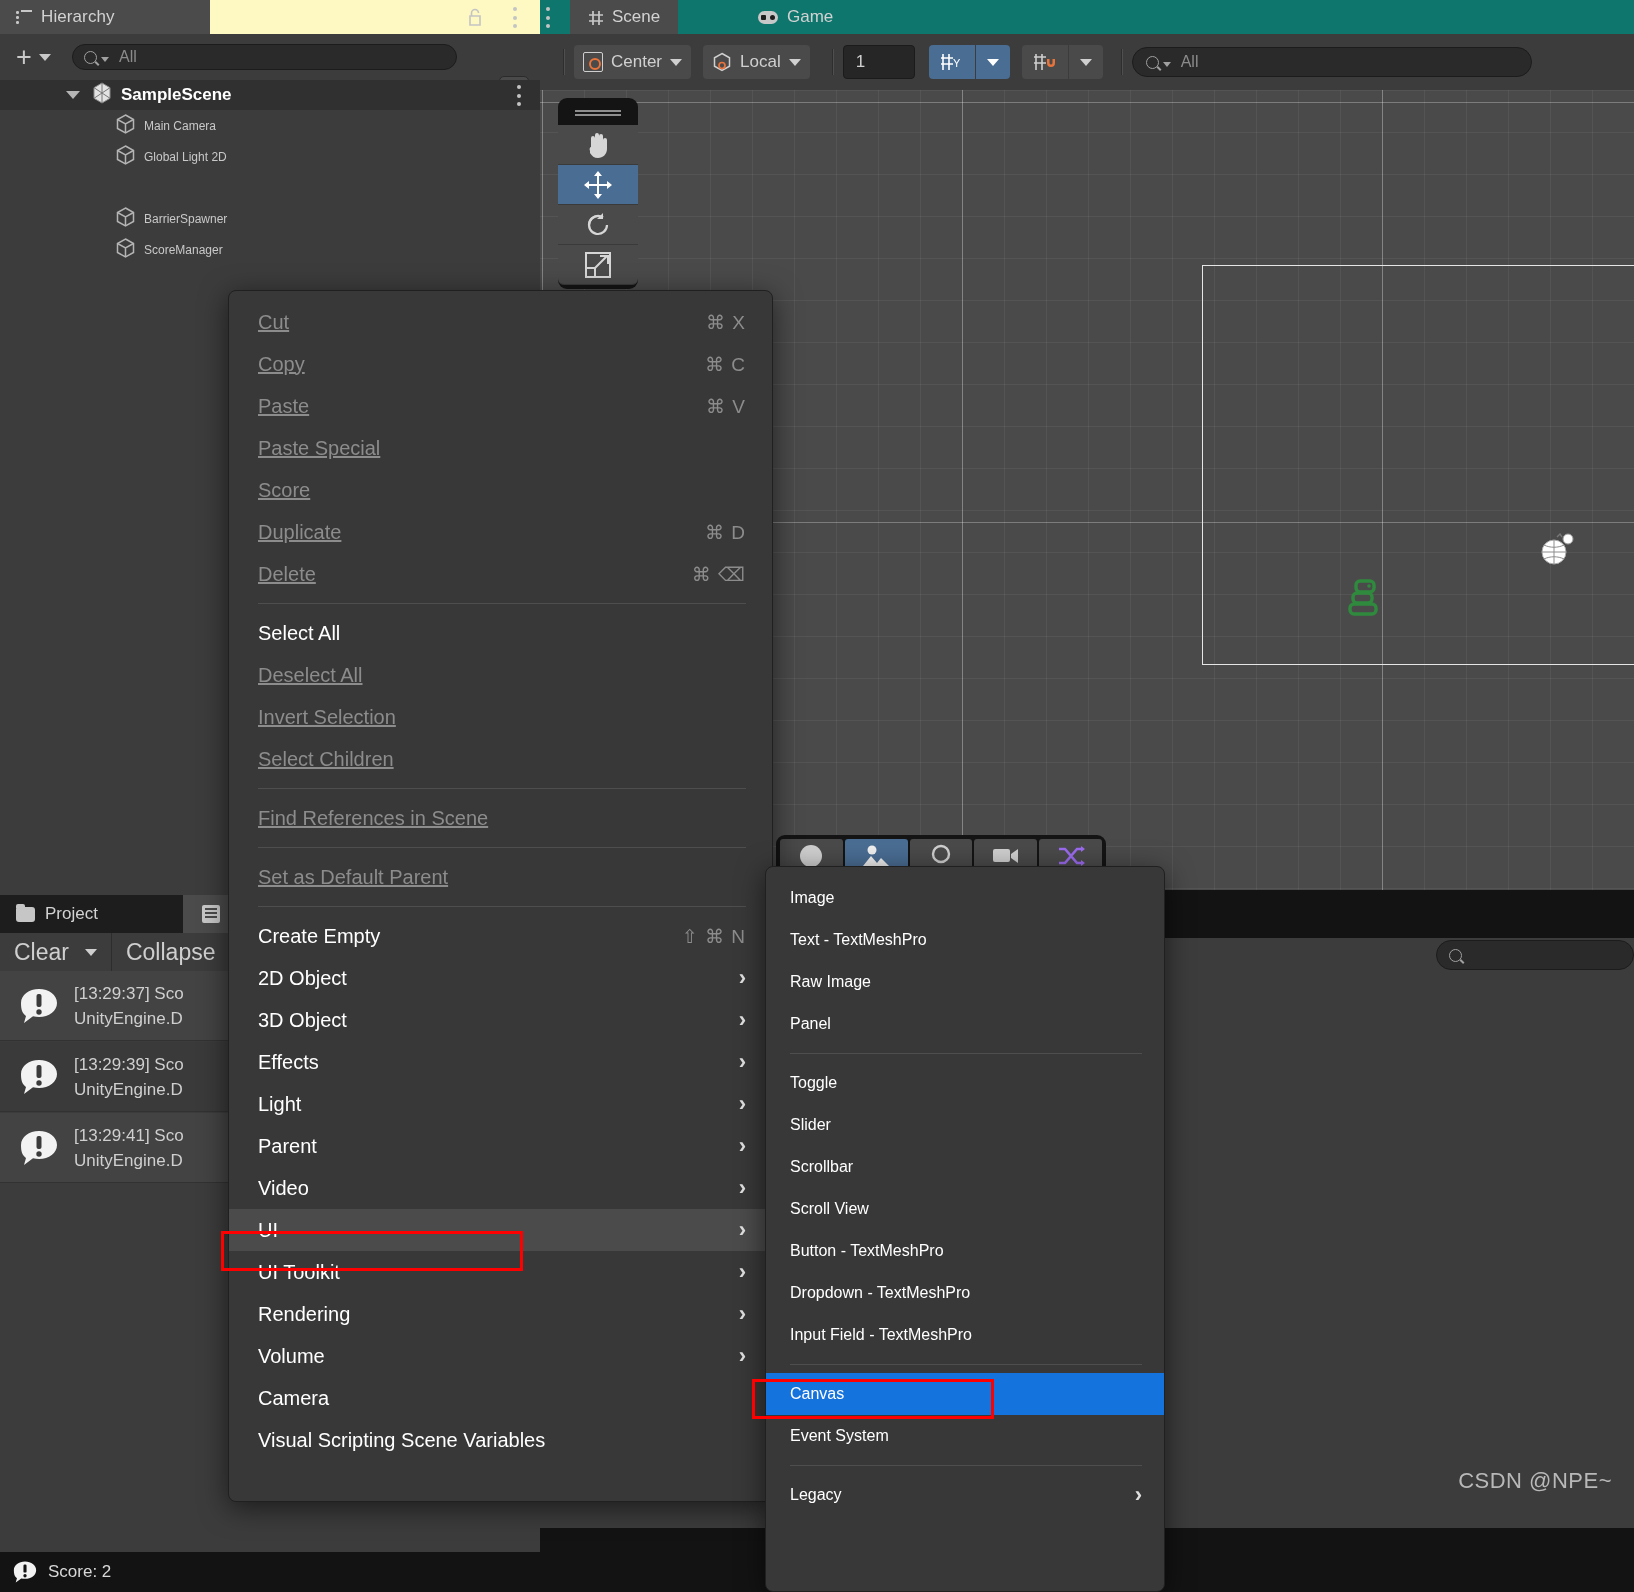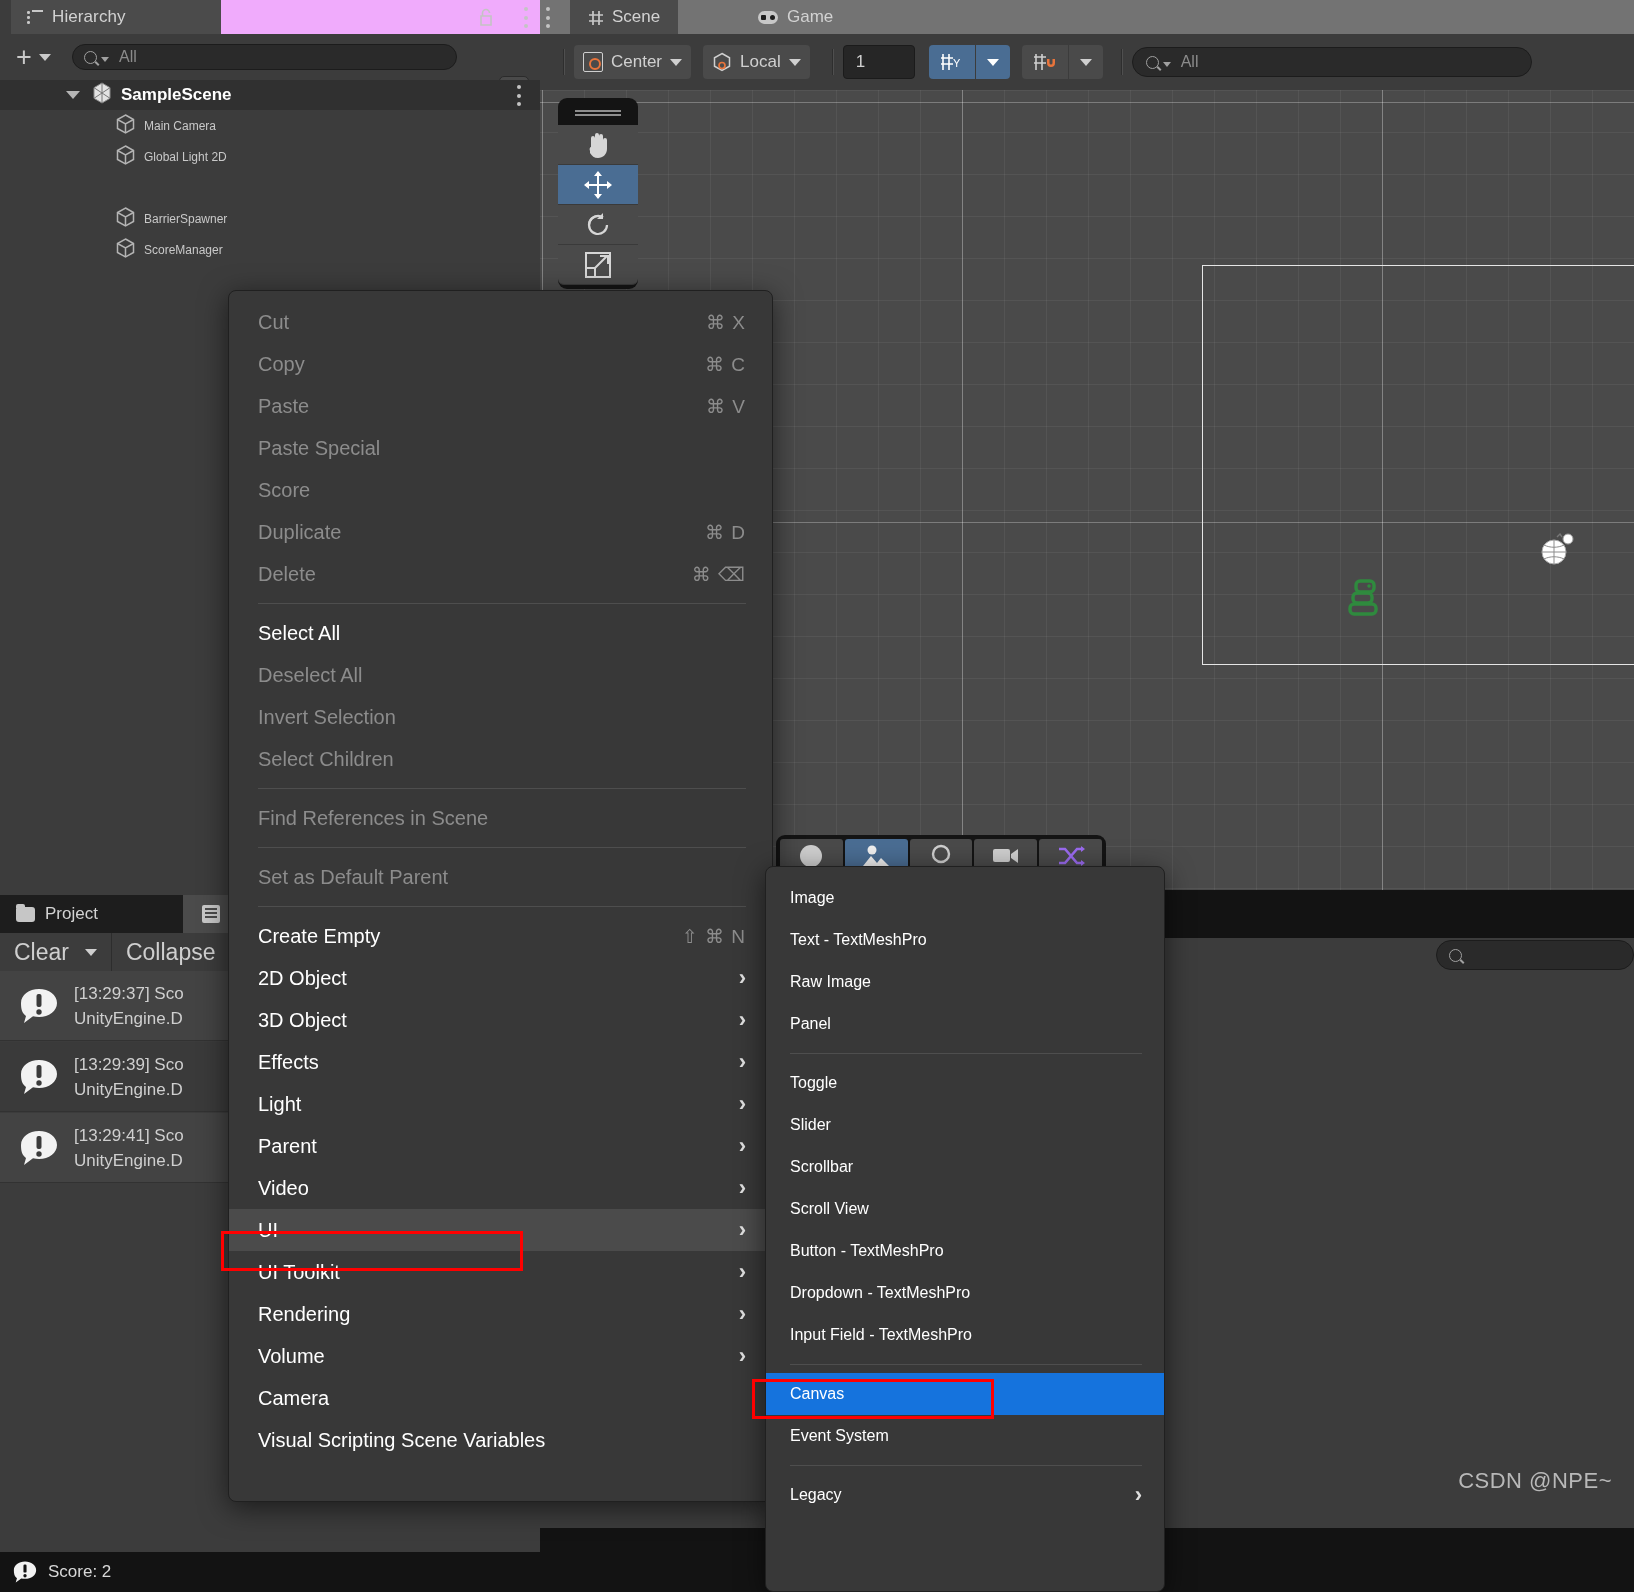--- a/index.html
+++ b/index.html
@@ -7,21 +7,21 @@
     width: 1634px; height: 1592px;
     background: #3c3c3c;
     font-family: "Liberation Sans", sans-serif;
     overflow: hidden;
     -webkit-font-smoothing: antialiased;
   }
   #root { position: relative; width: 1634px; height: 1592px; }
 
   
   .hier-panel { position: absolute; left:0; top:0; width: 540px; height: 895px; background:#3c3c3c; }
-  .hier-tabstrip { position:absolute; left:11px; top:0; width:540px; height:47px; background:#f0abfc; }
+  .hier-tabstrip { position:absolute; left:0; top:0; width:540px; height:47px; background:#fef9c3; }
   .hier-tab {
     position:absolute; left:0; top:0; width:210px; height:34px;
     background:#4b4b4b; display:flex; align-items:center; padding-left:16px; gap:9px;
   }
   .hier-tab-label { font-size:17px; color:#d2d2d2; letter-spacing:.1px; }
   .tab-icon { width:16px; height:14px; position:relative; flex:0 0 auto; }
   .tab-icon .ln { position:absolute; left:5px; height:2px; background:#c8c8c8; width:11px; }
   .tab-icon .ln:nth-child(1){ top:1px;} .tab-icon .ln:nth-child(2){ top:6px;} .tab-icon .ln:nth-child(3){ top:11px;}
   .tab-icon .dt { position:absolute; left:0; width:2.5px; height:2.5px; background:#c8c8c8; border-radius:50%; }
   .tab-icon .dt:nth-of-type(1){top:1px;} .tab-icon .dt:nth-of-type(2){top:6px;} .tab-icon .dt:nth-of-type(3){top:11px;}
@@ -51,21 +51,21 @@
   .scene-row .kebab2 { position:absolute; right:18px; top:5px; }
   .disc-tri { width:0;height:0;border-left:7px solid transparent;border-right:7px solid transparent;border-top:8px solid #b5b5b5; margin-left:66px;}
   .unity-cube { margin-left:12px; }
   .scene-name { font-size:17px; color:#fff; font-weight:bold; margin-left:9px; }
 
   .hier-item { position:absolute; left:0; width:540px; height:31px; display:flex; align-items:center; }
   .hier-item .cube { margin-left:116px; }
   .hier-item .lbl { font-size:12px; color:#c9c9c9; margin-left:9px; }
 
   
-  .topbar { position:absolute; left:540px; top:0; width:1094px; height:34px; background:#737373; }
+  .topbar { position:absolute; left:540px; top:0; width:1094px; height:34px; background:#0f766e; }
   .st-tab { position:absolute; top:0; height:34px; display:flex; align-items:center; padding:0 18px; gap:9px; }
   .st-tab.active { background:#4b4b4b; }
   .st-label { font-size:17px; color:#d2d2d2; }
   .hash-icon { width:15px; height:15px; position:relative; }
   .pad-icon { width:20px;height:13px;background:#c8c8c8;border-radius:7px; position:relative; }
   .pad-icon::before{content:"";position:absolute;left:3px;top:4px;width:5px;height:5px;background:#1d1d1d;border-radius:1px;}
   .pad-icon::after{content:"";position:absolute;right:3px;top:4px;width:5px;height:5px;background:#1d1d1d;border-radius:50%;}
   .tb-kebab { position:absolute; left:-20px; top:7px; }
 
   
@@ -148,21 +148,21 @@
 
   
   .ctx {
     position:absolute; left:228px; top:290px; width:545px; height:1212px;
     background:#383838; border:1px solid #202020; border-radius:8px;
     box-shadow:0 6px 28px rgba(0,0,0,.55); overflow:hidden; padding-top:10px;
   }
   .ctx-item { height:42px; display:flex; align-items:center; padding:0 26px 0 29px; position:relative; }
   .ctx-item.hl { background:#4b4b4b; }
   .ctx-lbl { font-size:20px; color:#ffffff; white-space:nowrap; }
-  .ctx-lbl.dim { color:#8c8c8c; }
+  .ctx-lbl.dim { color:#8c8c8c;text-decoration:underline; }
   .ctx-sc { margin-left:auto; font-size:19px; color:#8c8c8c; letter-spacing:1px; }
   .ctx-arrow { margin-left:auto; font-size:22px; color:#e0e0e0; line-height:1; font-weight:600;}
   .ctx-div { height:1px; background:#4e4e4e; margin:8px 26px 8px 29px; }
 
   .red-box { position:absolute; border:3px solid #ff0000; pointer-events:none; }
 
   
   .sub {
     position:absolute; left:765px; top:866px; width:400px; height:726px;
     background:#383838; border:1px solid #202020; border-radius:8px;

